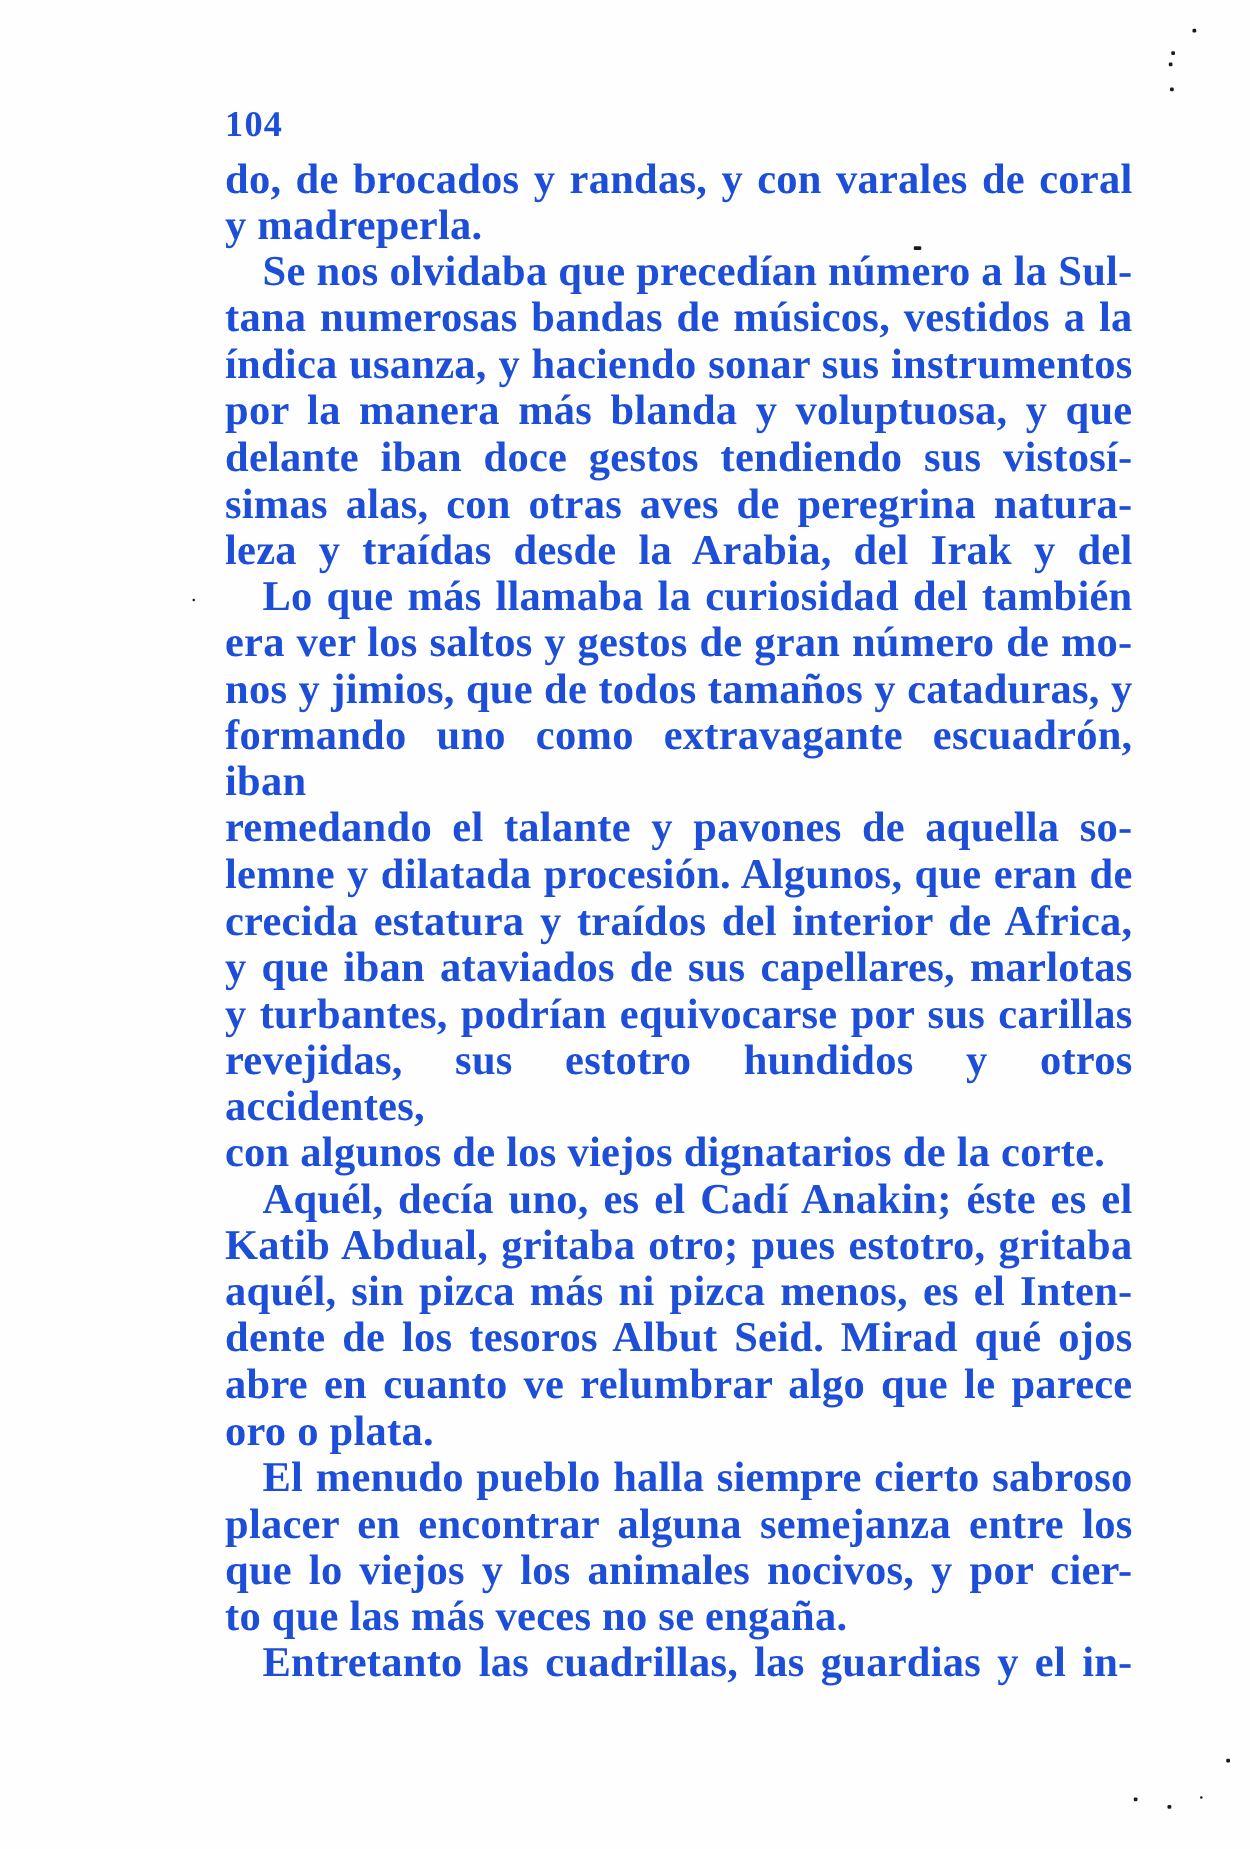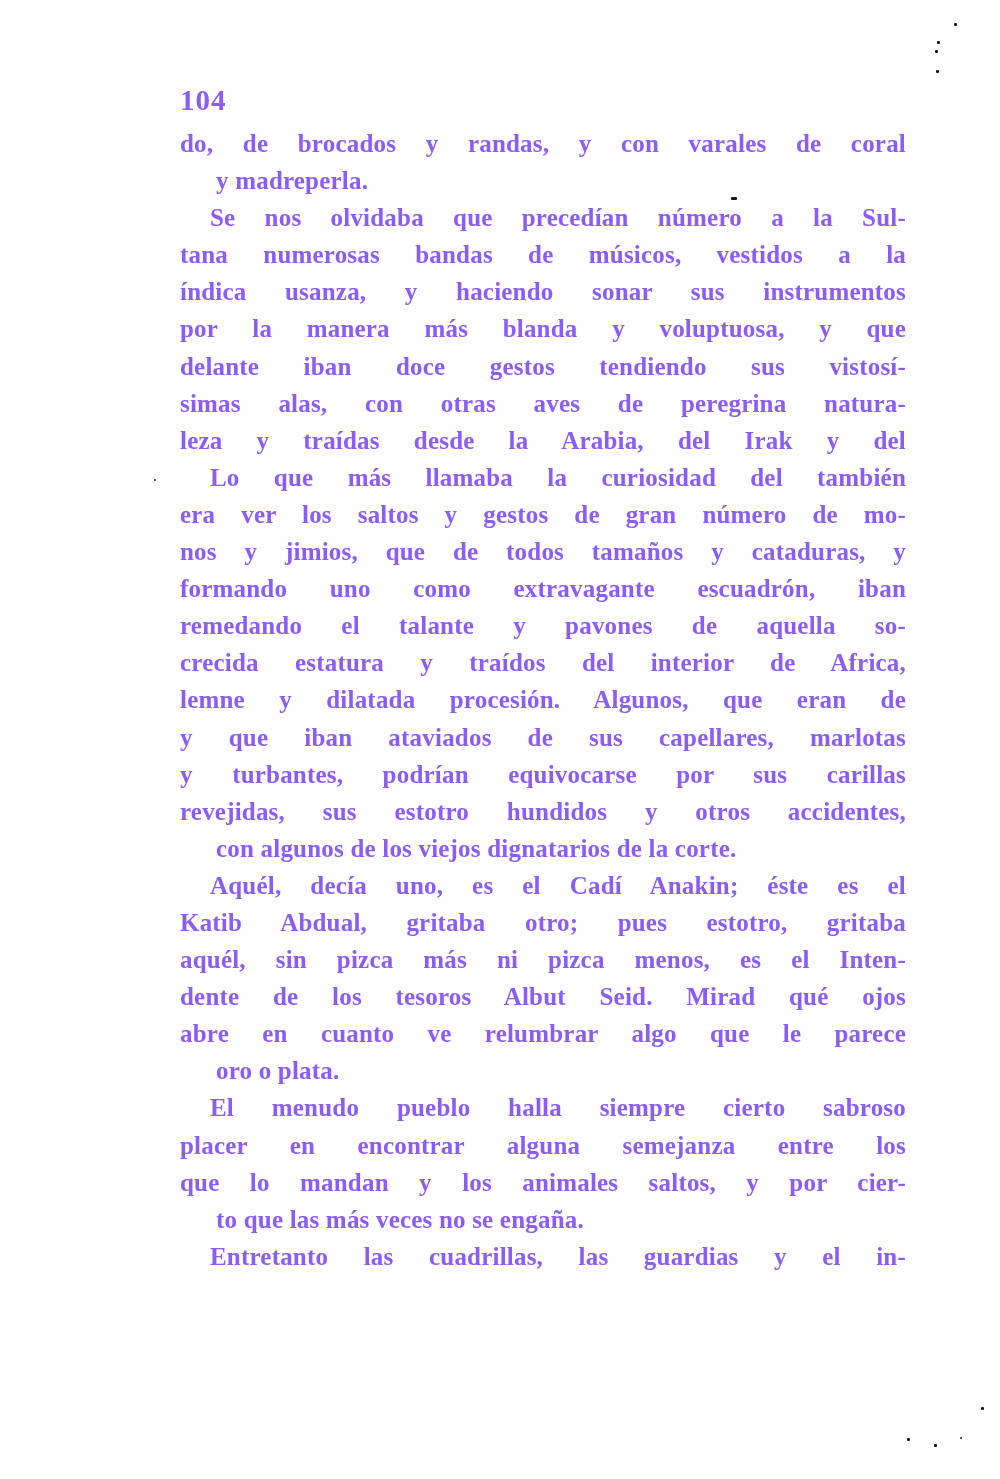--- a/index.html
+++ b/index.html
@@ -8,46 +8,46 @@
     height: 1479px;
     background: #ffffff;
     font-family: "Liberation Serif", serif;
     overflow: hidden;
   }
   .page {
     position: relative;
     width: 1000px;
     height: 1479px;
     background: #fefefe;
-    color: #8b5cf6;
+    color: #1d4ed8;
   }
   .text-block {
     position: absolute;
     left: 180px;
     top: 82px;
     width: 726px;
   }
   .page-number {
     font-size: 29px;
     font-weight: bold;
     line-height: 36px;
     margin-bottom: 7px;
     letter-spacing: 1px;
   }
   .line {
-    font-size: 25px;
+    font-size: 34px;
     font-weight: bold;
     line-height: 37.1px;
     text-align: justify;
     text-align-last: justify;
     white-space: normal;
     letter-spacing: 0.2px;
   }
   .line.indent { text-indent: 30px; }
-  .line.para-end { text-align-last: left; margin-left: 36px; }
+  .line.para-end { text-align-last: left; }
   
   .speck {
     position: absolute;
     background: #1a1a1a;
     width: 3px;
     height: 3px;
     border-radius: 1px;
   }
   .speck.s1 { left: 954px; top: 23px; }
   .speck.s2 { left: 937px; top: 41px; }
@@ -77,35 +77,35 @@
         <div class="line">índica usanza, y haciendo sonar sus instrumentos</div>
         <div class="line">por la manera más blanda y voluptuosa, y que</div>
         <div class="line">delante iban doce gestos tendiendo sus vistosí-</div>
         <div class="line">simas alas, con otras aves de peregrina natura-</div>
         <div class="line">leza y traídas desde la Arabia, del Irak y del</div>
         <div class="line indent">Lo que más llamaba la curiosidad del también</div>
         <div class="line">era ver los saltos y gestos de gran número de mo-</div>
         <div class="line">nos y jimios, que de todos tamaños y cataduras, y</div>
         <div class="line">formando uno como extravagante escuadrón, iban</div>
         <div class="line">remedando el talante y pavones de aquella so-</div>
+        <div class="line">lemne y dilatada procesión. Algunos, que eran de</div>
         <div class="line">crecida estatura y traídos del interior de Africa,</div>
-        <div class="line">lemne y dilatada procesión. Algunos, que eran de</div>
         <div class="line">y que iban ataviados de sus capellares, marlotas</div>
         <div class="line">y turbantes, podrían equivocarse por sus carillas</div>
         <div class="line">revejidas, sus estotro hundidos y otros accidentes,</div>
         <div class="line para-end">con algunos de los viejos dignatarios de la corte.</div>
         <div class="line indent">Aquél, decía uno, es el Cadí Anakin; éste es el</div>
         <div class="line">Katib Abdual, gritaba otro; pues estotro, gritaba</div>
         <div class="line">aquél, sin pizca más ni pizca menos, es el Inten-</div>
         <div class="line">dente de los tesoros Albut Seid. Mirad qué ojos</div>
         <div class="line">abre en cuanto ve relumbrar algo que le parece</div>
         <div class="line para-end">oro o plata.</div>
         <div class="line indent">El menudo pueblo halla siempre cierto sabroso</div>
         <div class="line">placer en encontrar alguna semejanza entre los</div>
-        <div class="line">que lo mandan y los animales saltos, y por cier-</div>
+        <div class="line">que lo viejos y los animales nocivos, y por cier-</div>
         <div class="line para-end">to que las más veces no se engaña.</div>
         <div class="line indent">Entretanto las cuadrillas, las guardias y el in-</div>
       </div>
   </div>
 
   <div class="speck s1"></div>
   <div class="speck s2"></div>
   <div class="speck s3"></div>
   <div class="speck s4"></div>
   <div class="speck s5"></div>

